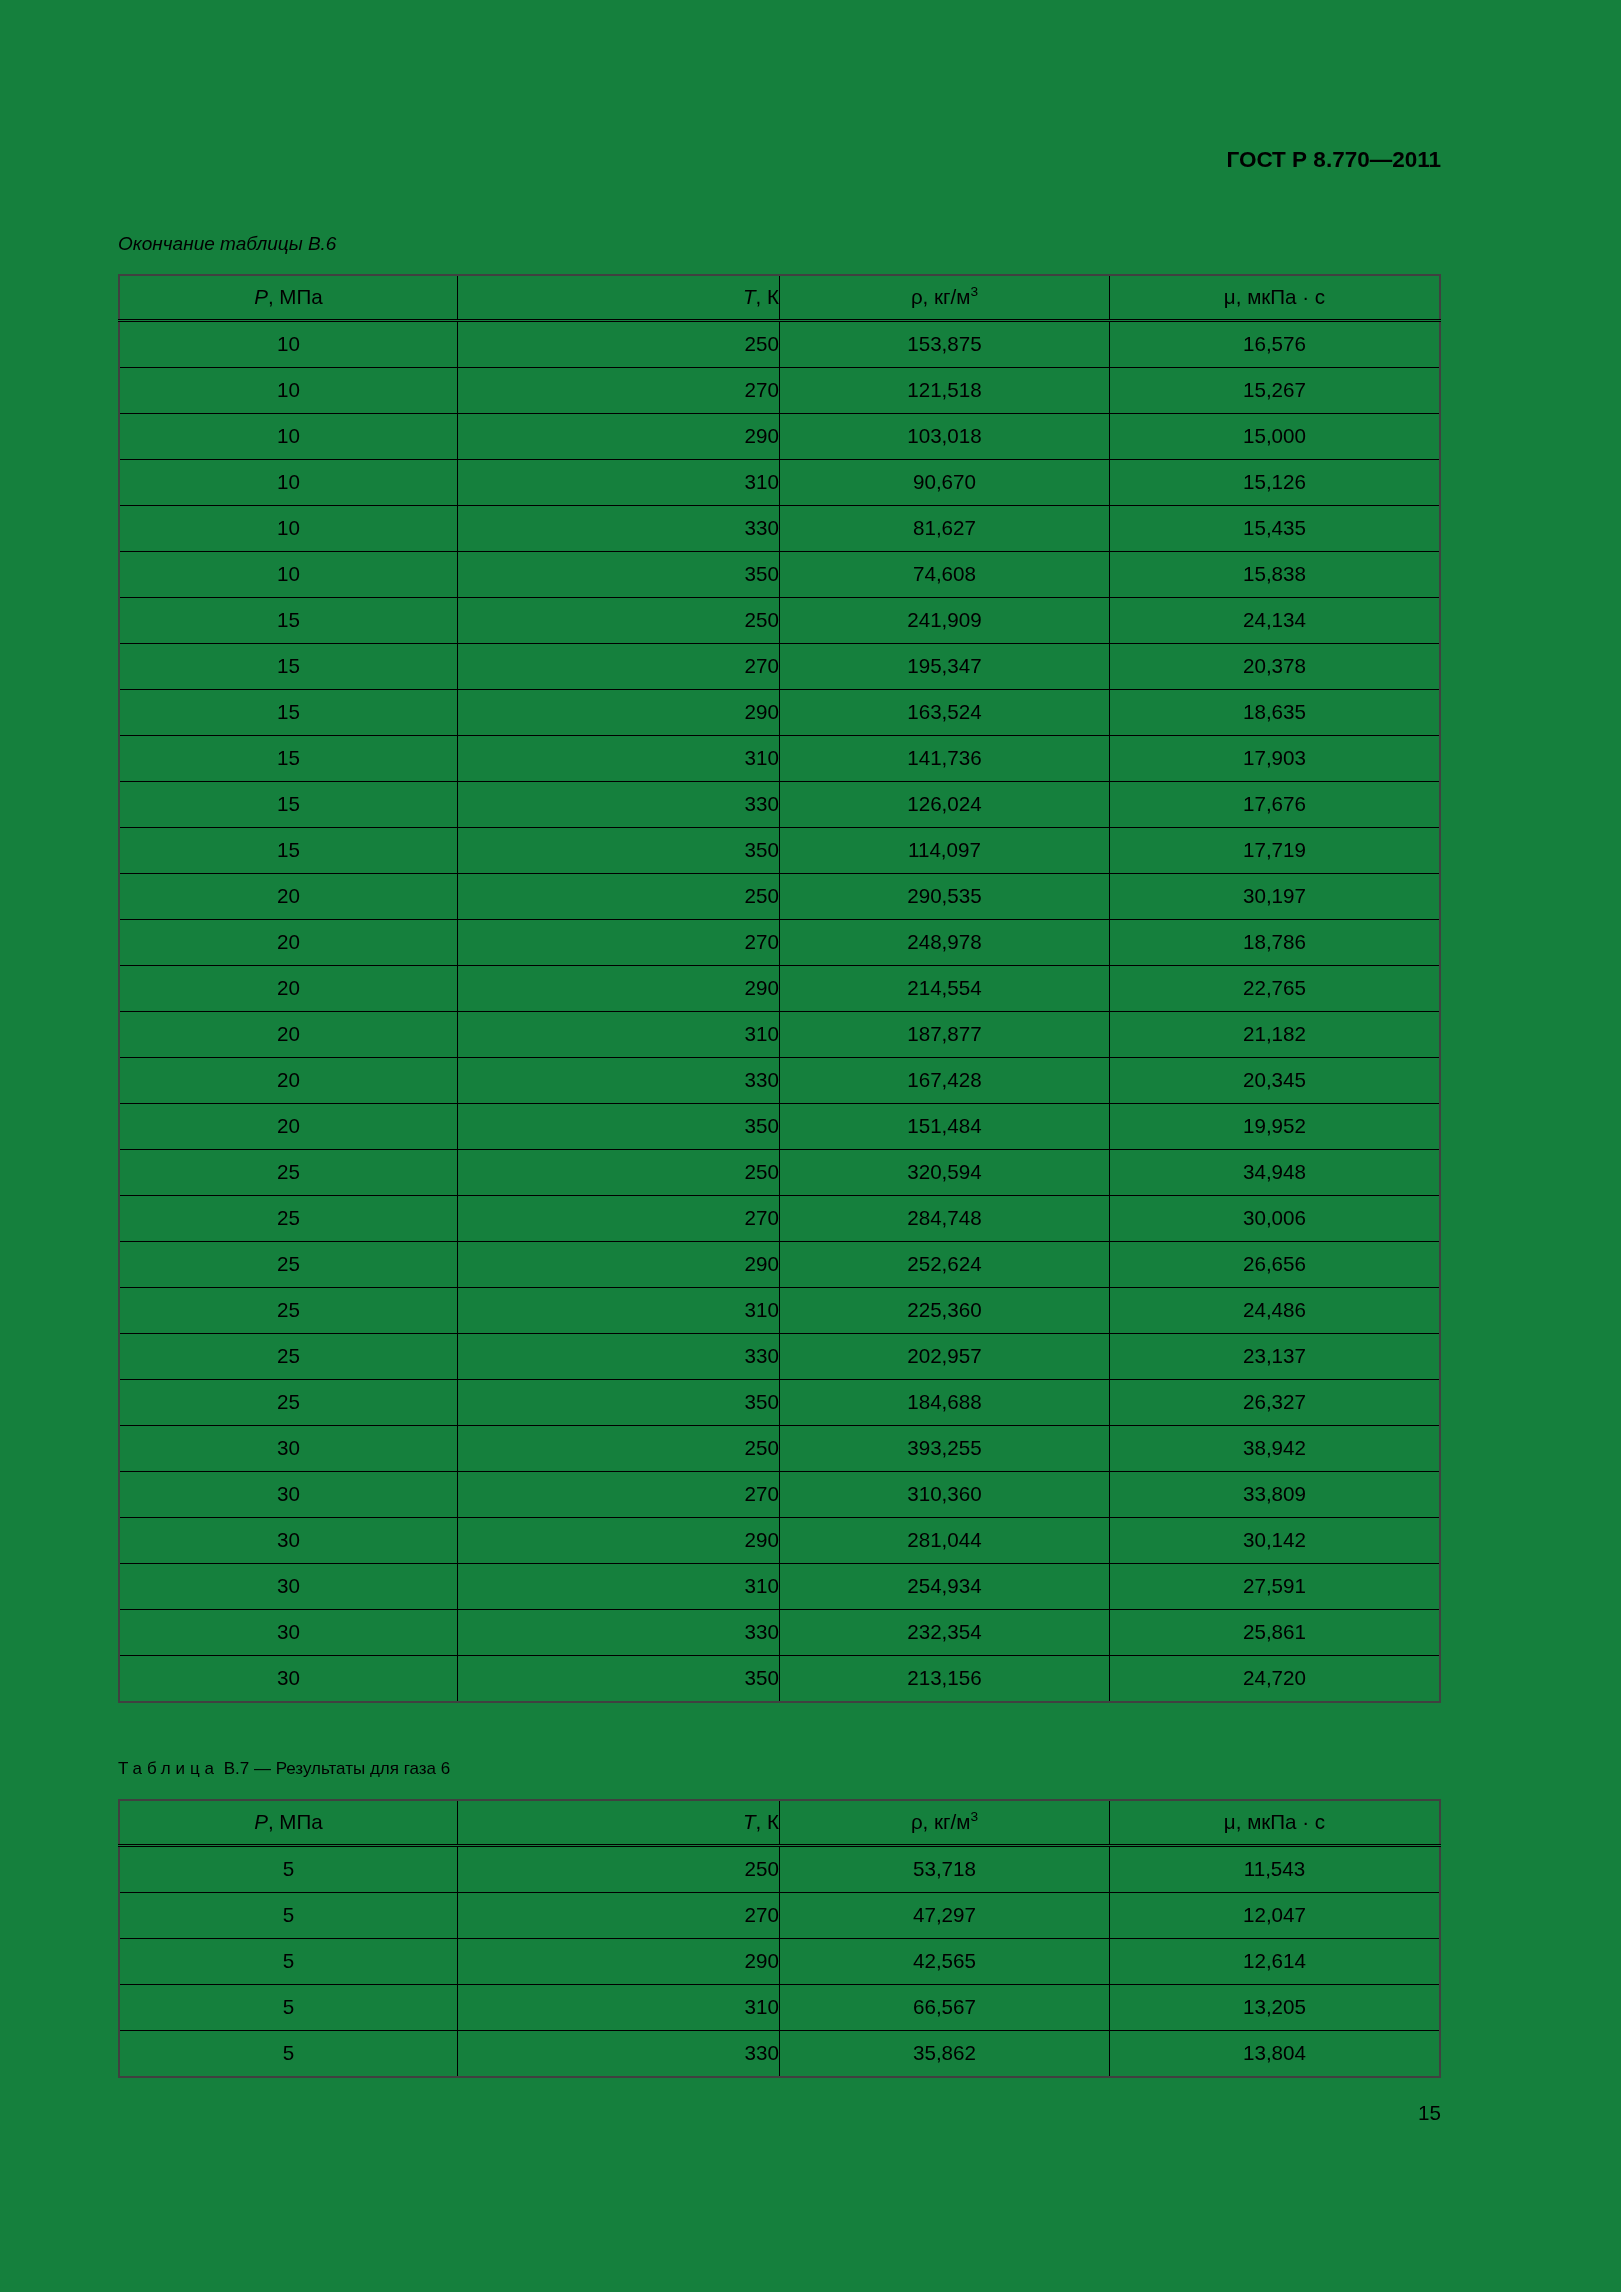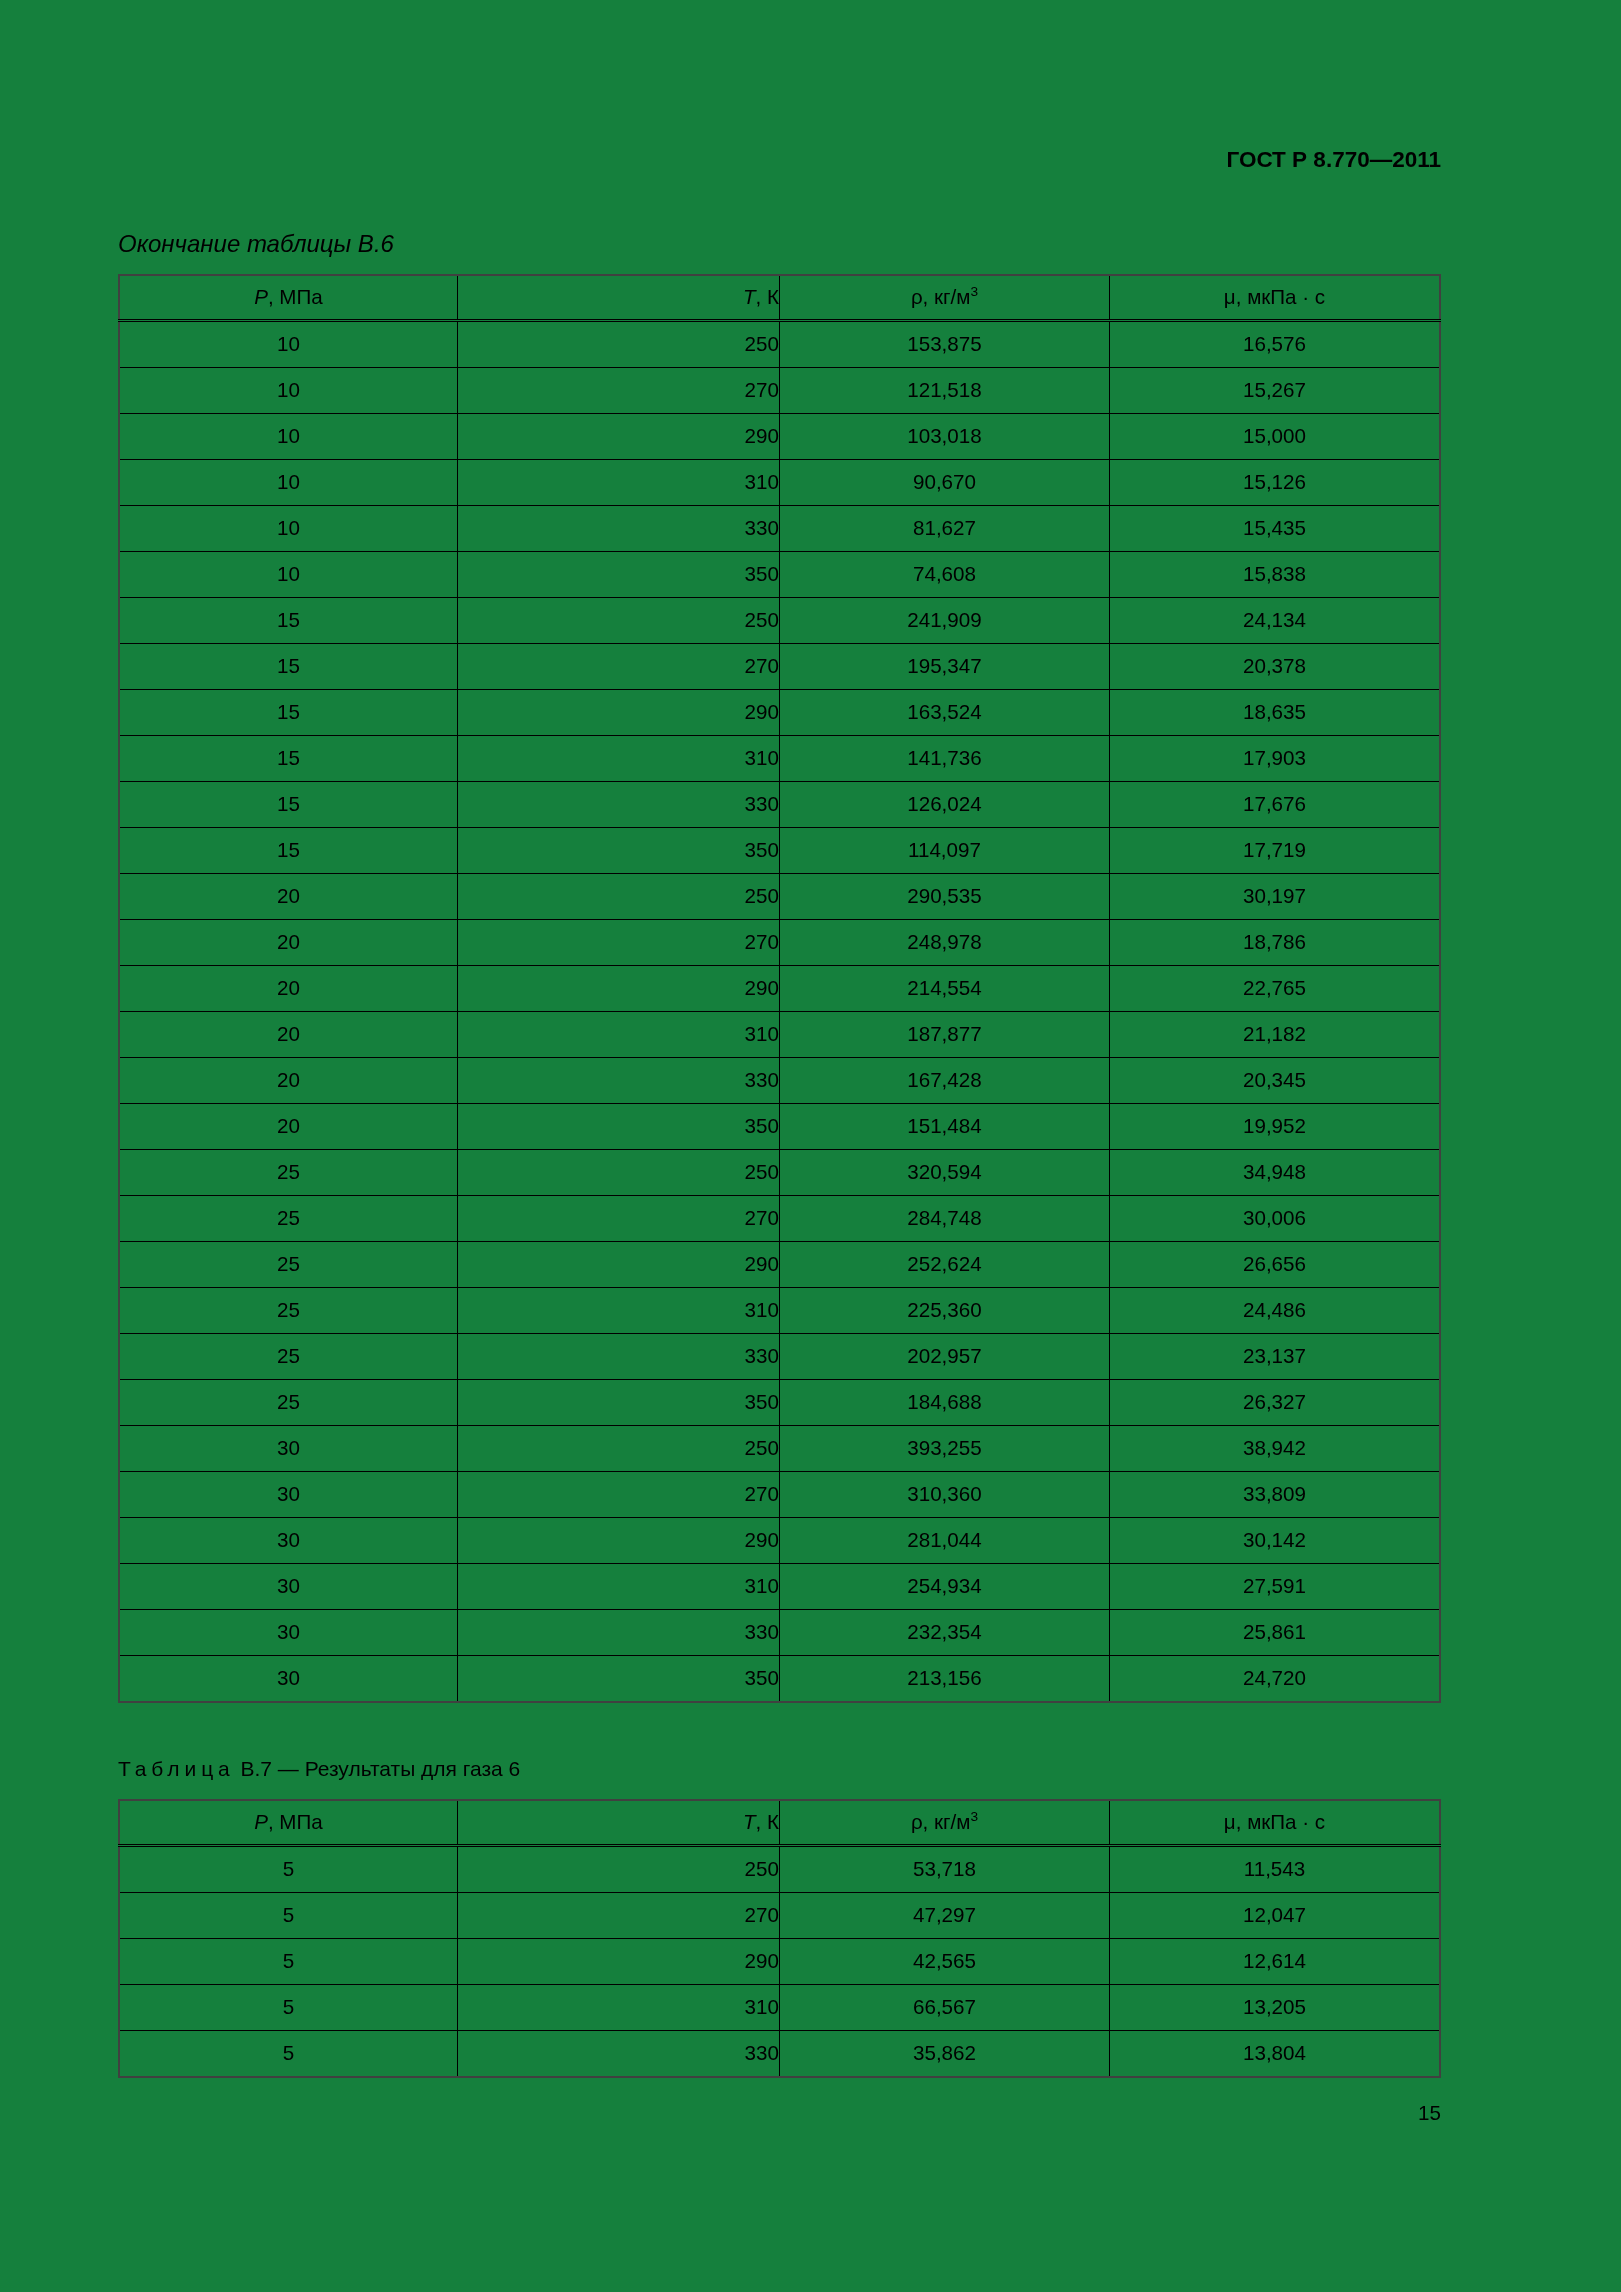--- a/index.html
+++ b/index.html
@@ -19,26 +19,26 @@
     background: #15803d;
   }
   .doc-header {
     text-align: right;
     font-weight: 700;
     font-size: 22.5px;
     line-height: 26.5px;
   }
   .caption-italic {
     font-style: italic;
-    font-size: 24px;
+    font-size: 19px;
     line-height: 25.5px;
     margin-top: 57px;
   }
   .caption-plain {
-    font-size: 21px;
+    font-size: 17px;
     line-height: 25.5px;
     margin-top: 53px;
   }
   .caption-plain .spaced {
     letter-spacing: 4.9px;
   }
   table.gost {
     border-collapse: collapse;
     table-layout: fixed;
     width: 100%;

